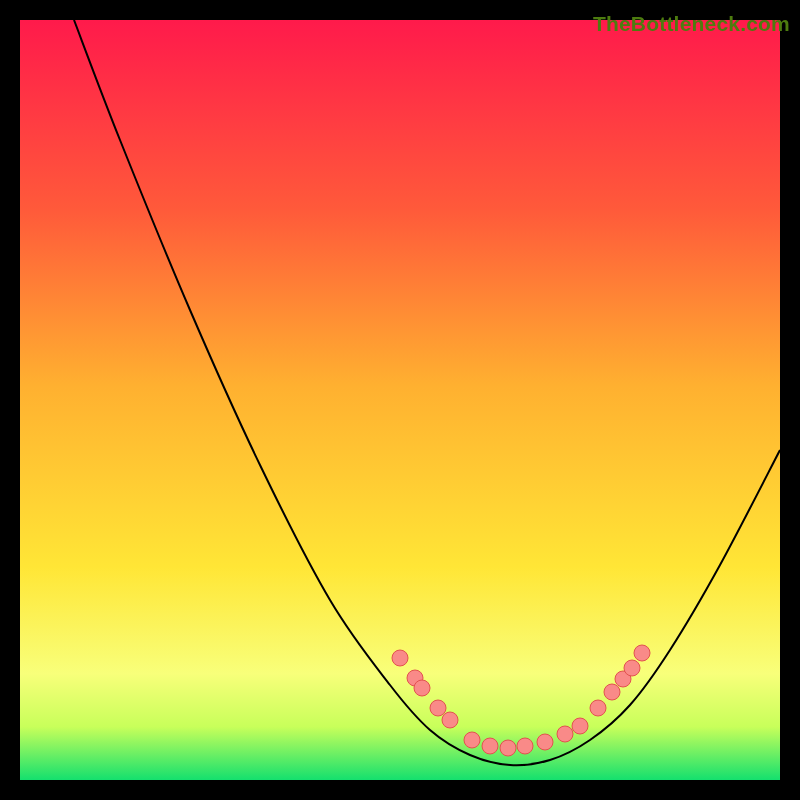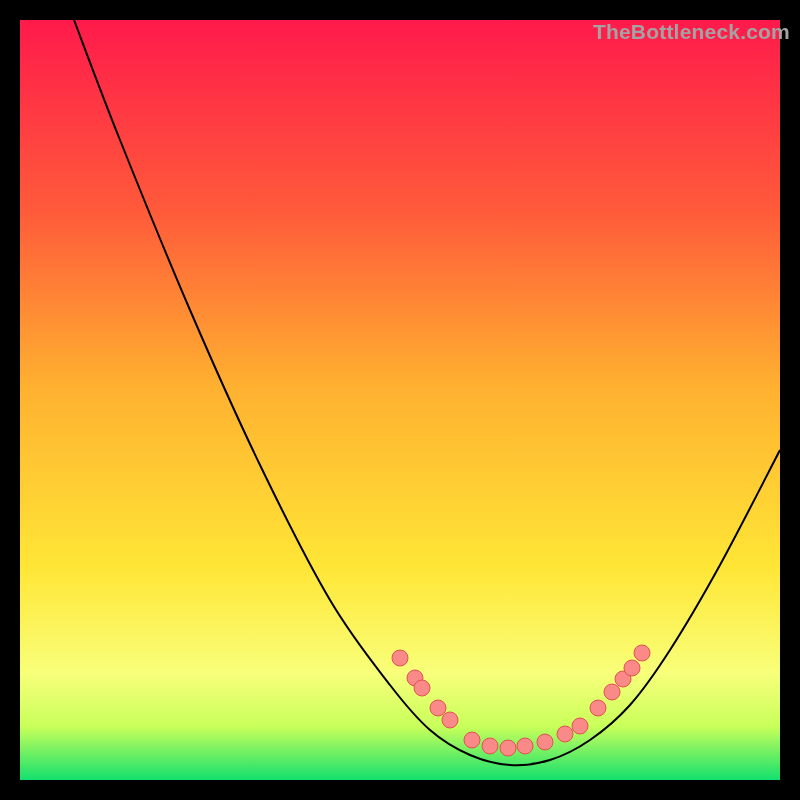--- a/index.html
+++ b/index.html
@@ -14,25 +14,25 @@
   .frame {
     position: absolute;
     left: 20px;
     top: 20px;
     width: 760px;
     height: 760px;
     background: #000;
   }
   .attribution {
     position: absolute;
-    top: 20px;
+    top: 12px;
     right: 10px;
     font-size: 21px;
     font-weight: 600;
-    color: #a3a3a3;
+    color: #4d7c0f;
     letter-spacing: 0.2px;
     z-index: 10;
   }
   svg {
     display: block;
   }
 </style>
 </head>
 <body>
 

